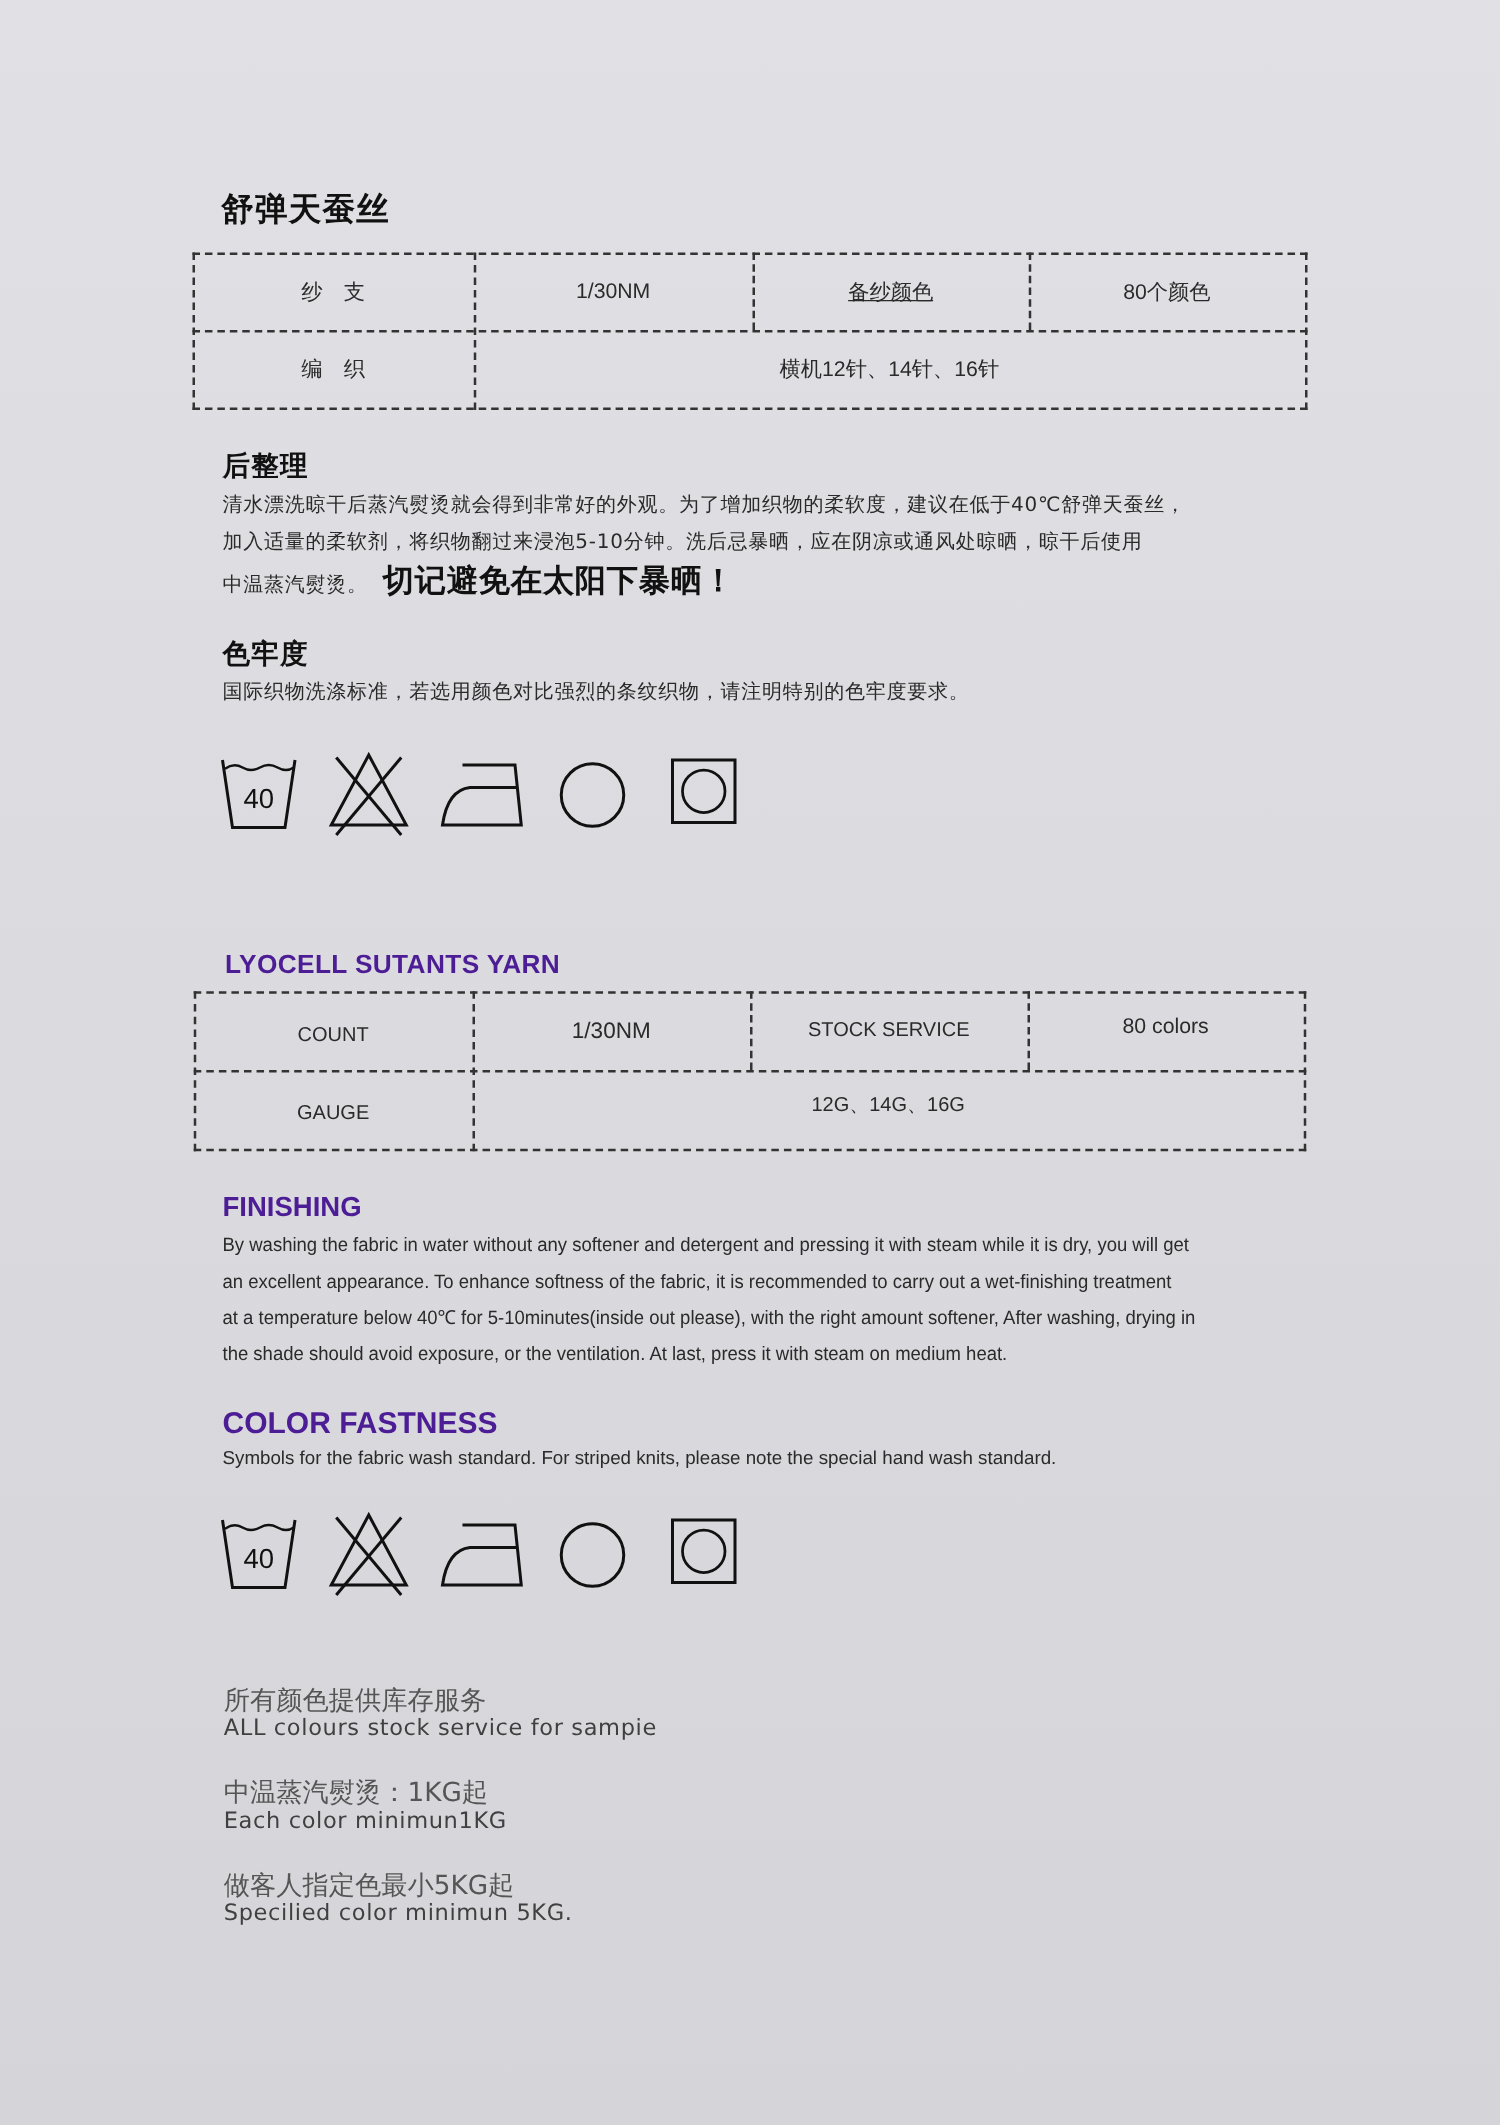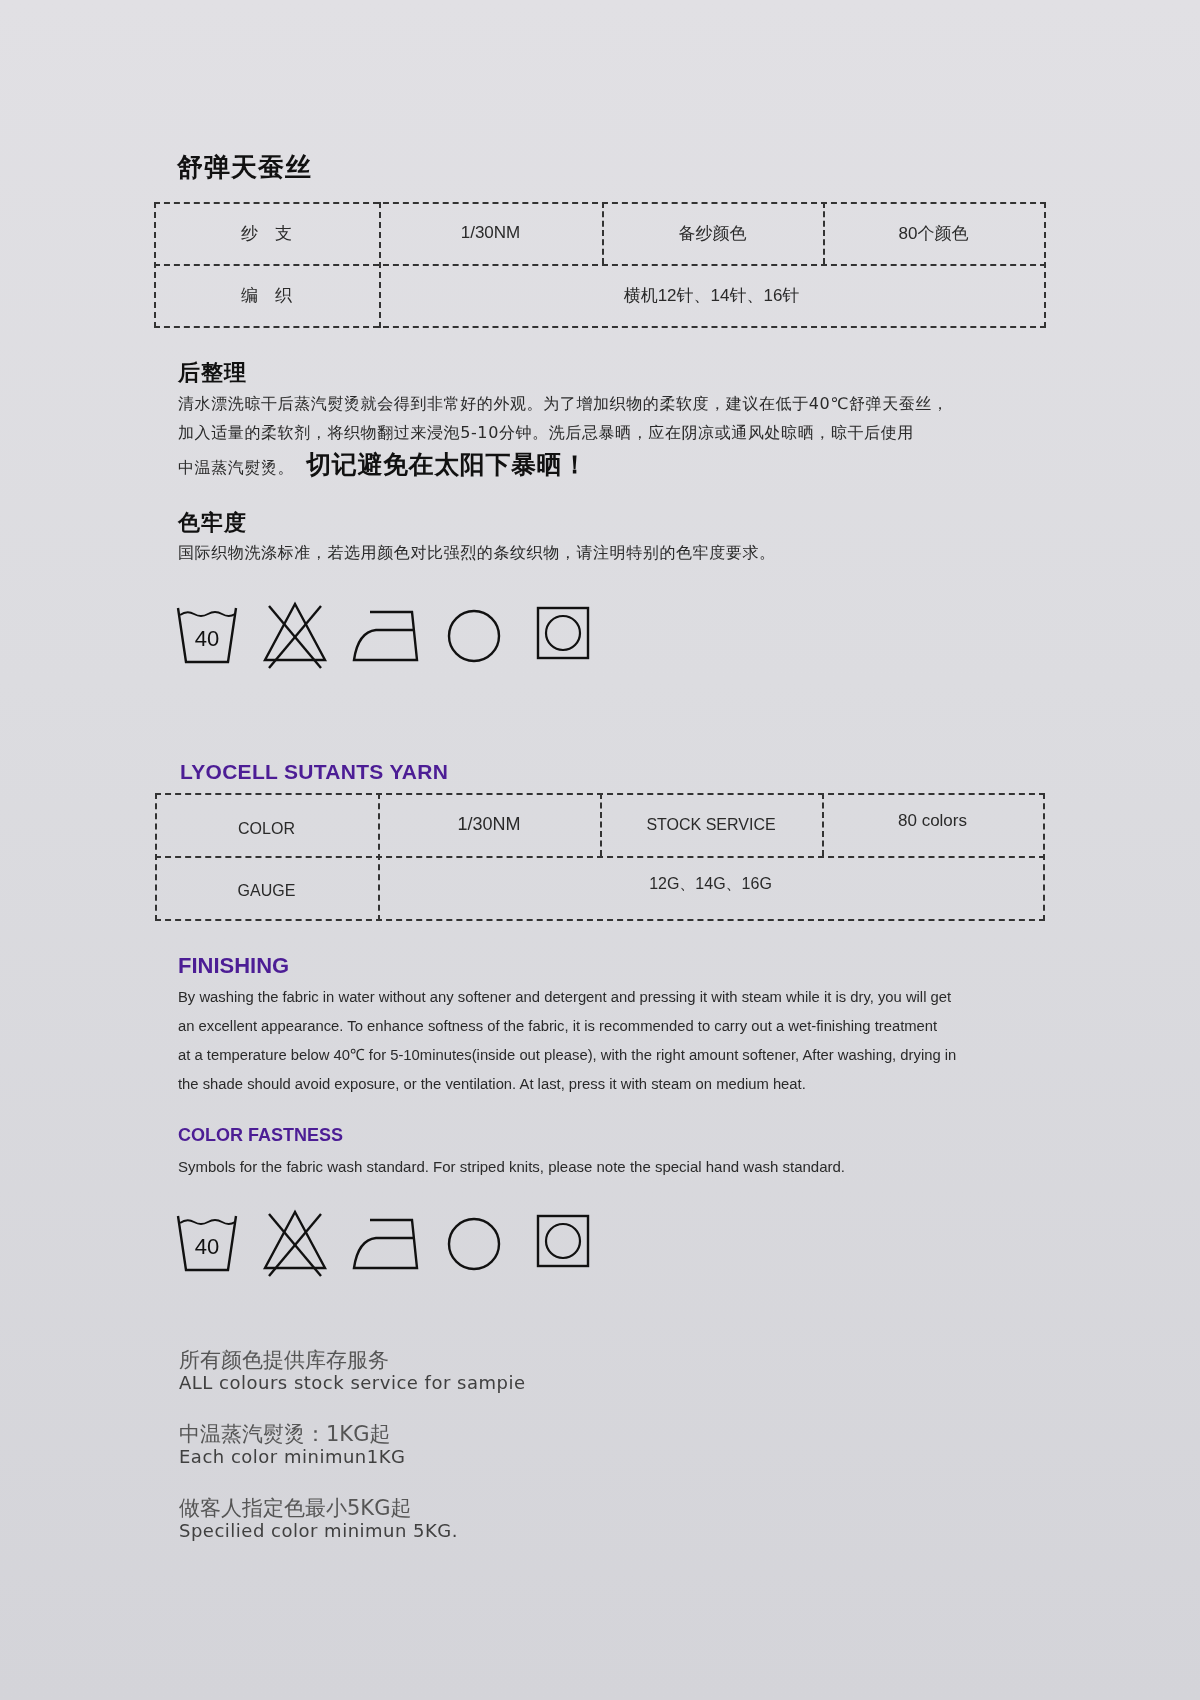--- a/index.html
+++ b/index.html
@@ -55,21 +55,21 @@
   <div class="hline" style="left:0; top:62px; width:892px;"></div>
   <div class="hline" style="left:0; top:124px; width:892px;"></div>
   <div class="vline" style="left:0; top:0; height:126px;"></div>
   <div class="vline" style="left:225px; top:0; height:126px;"></div>
   <div class="vline" style="left:448px; top:0; height:62px;"></div>
   <div class="vline" style="left:669px; top:0; height:62px;"></div>
   <div class="vline" style="left:890px; top:0; height:126px;"></div>
 
   <div class="cell" style="left:0; top:0; width:225px; height:62px;">纱　支</div>
   <div class="cell" style="left:225px; top:0; width:223px; height:62px;">1/30NM</div>
-  <div class="cell" style="left:448px; top:0; width:221px; height:62px;">备纱颜色</div>
+  <div class="cell" style="left:448px; top:0; width:221px; height:62px;text-decoration:underline;">备纱颜色</div>
   <div class="cell" style="left:669px; top:0; width:221px; height:62px;">80个颜色</div>
   <div class="cell" style="left:0; top:62px; width:225px; height:62px;">编　织</div>
   <div class="cell" style="left:225px; top:62px; width:665px; height:62px;">横机12针、14针、16针</div>
 </div>
 
 <div class="abs cn-title h-sec" style="left:178px; top:358px;">后整理</div>
 <div class="abs body-cn" style="left:178px; top:389px; width:880px;">
   <div>清水漂洗晾干后蒸汽熨烫就会得到非常好的外观。为了增加织物的柔软度，建议在低于40℃舒弹天蚕丝，</div>
   <div>加入适量的柔软剂，将织物翻过来浸泡5-10分钟。洗后忌暴晒，应在阴凉或通风处晾晒，晾干后使用</div>
   <div style="margin-top:3px;"><span>中温蒸汽熨烫。</span><span class="emph" style="margin-left:12px;">切记避免在太阳下暴晒！</span></div>
@@ -106,37 +106,37 @@
 <div class="spec-table" style="left:155px; top:793px; width:890px; height:132px;">
   <div class="hline" style="left:0; top:0; width:890px;"></div>
   <div class="hline" style="left:0; top:63px; width:890px;"></div>
   <div class="hline" style="left:0; top:126px; width:890px;"></div>
   <div class="vline" style="left:0; top:0; height:128px;"></div>
   <div class="vline" style="left:223px; top:0; height:128px;"></div>
   <div class="vline" style="left:445px; top:0; height:63px;"></div>
   <div class="vline" style="left:667px; top:0; height:63px;"></div>
   <div class="vline" style="left:888px; top:0; height:128px;"></div>
 
-  <div class="cell" style="left:0; top:4px; width:223px; height:63px; font-size:16px;">COLOR</div>
+  <div class="cell" style="left:0; top:4px; width:223px; height:63px; font-size:16px;">COUNT</div>
   <div class="cell" style="left:223px; top:0; width:222px; height:63px; font-size:18px;">1/30NM</div>
   <div class="cell" style="left:445px; top:0; width:222px; height:63px; font-size:16px;">STOCK SERVICE</div>
   <div class="cell" style="left:667px; top:-4px; width:221px; height:63px; font-size:17px;">80 colors</div>
   <div class="cell" style="left:0; top:66px; width:223px; height:63px; font-size:16px;">GAUGE</div>
   <div class="cell" style="left:223px; top:60px; width:665px; height:63px; font-size:16px;">12G、14G、16G</div>
 </div>
 
 <div class="abs h-en" style="left:178px; top:953px; font-size:22px;">FINISHING</div>
 <div class="abs body-en" style="left:178px; top:982px; width:880px;">
   <div style="white-space:nowrap; transform:scaleX(0.955); transform-origin:left;">By washing the fabric in water without any softener and detergent and pressing it with steam while it is dry, you will get</div>
   <div style="white-space:nowrap; transform:scaleX(0.955); transform-origin:left;">an excellent appearance. To enhance softness of the fabric, it is recommended to carry out a wet-finishing treatment</div>
   <div style="white-space:nowrap; transform:scaleX(0.955); transform-origin:left;">at a temperature below 40℃ for 5-10minutes(inside out please), with the right amount softener, After washing, drying in</div>
   <div style="white-space:nowrap; transform:scaleX(0.955); transform-origin:left;">the shade should avoid exposure, or the ventilation. At last, press it with steam on medium heat.</div>
 </div>
 
-<div class="abs h-en" style="left:178px; top:1125px; font-size:18px;">COLOR FASTNESS</div>
+<div class="abs h-en" style="left:178px; top:1125px; font-size:24px;">COLOR FASTNESS</div>
 <div class="abs body-en" style="left:178px; top:1152px; white-space:nowrap; font-size:15px;">Symbols for the fabric wash standard. For striped knits, please note the special hand wash standard.</div>
 
 <div class="abs" style="left:176px; top:1208px; width:420px; height:70px;">
   <svg class="care-icon" style="left:0; top:0;" width="62" height="70" viewBox="0 0 62 70">
     <path d="M2 8 L10 62 L52 62 L60 8" fill="none" stroke="#111" stroke-width="2.4"></path>
     <path d="M4 15 Q11 10 18 14 Q25 18 32 14 Q39 10 46 14 Q53 18 59 14" fill="none" stroke="#111" stroke-width="2"></path>
     <text x="31" y="46" text-anchor="middle" font-family="Liberation Sans, sans-serif" font-size="22" fill="#111">40</text>
   </svg>
   <svg class="care-icon" style="left:86px; top:0;" width="66" height="72" viewBox="0 0 66 72">
     <path d="M33 4 L63 60 L3 60 Z" fill="none" stroke="#111" stroke-width="2.4"></path>

